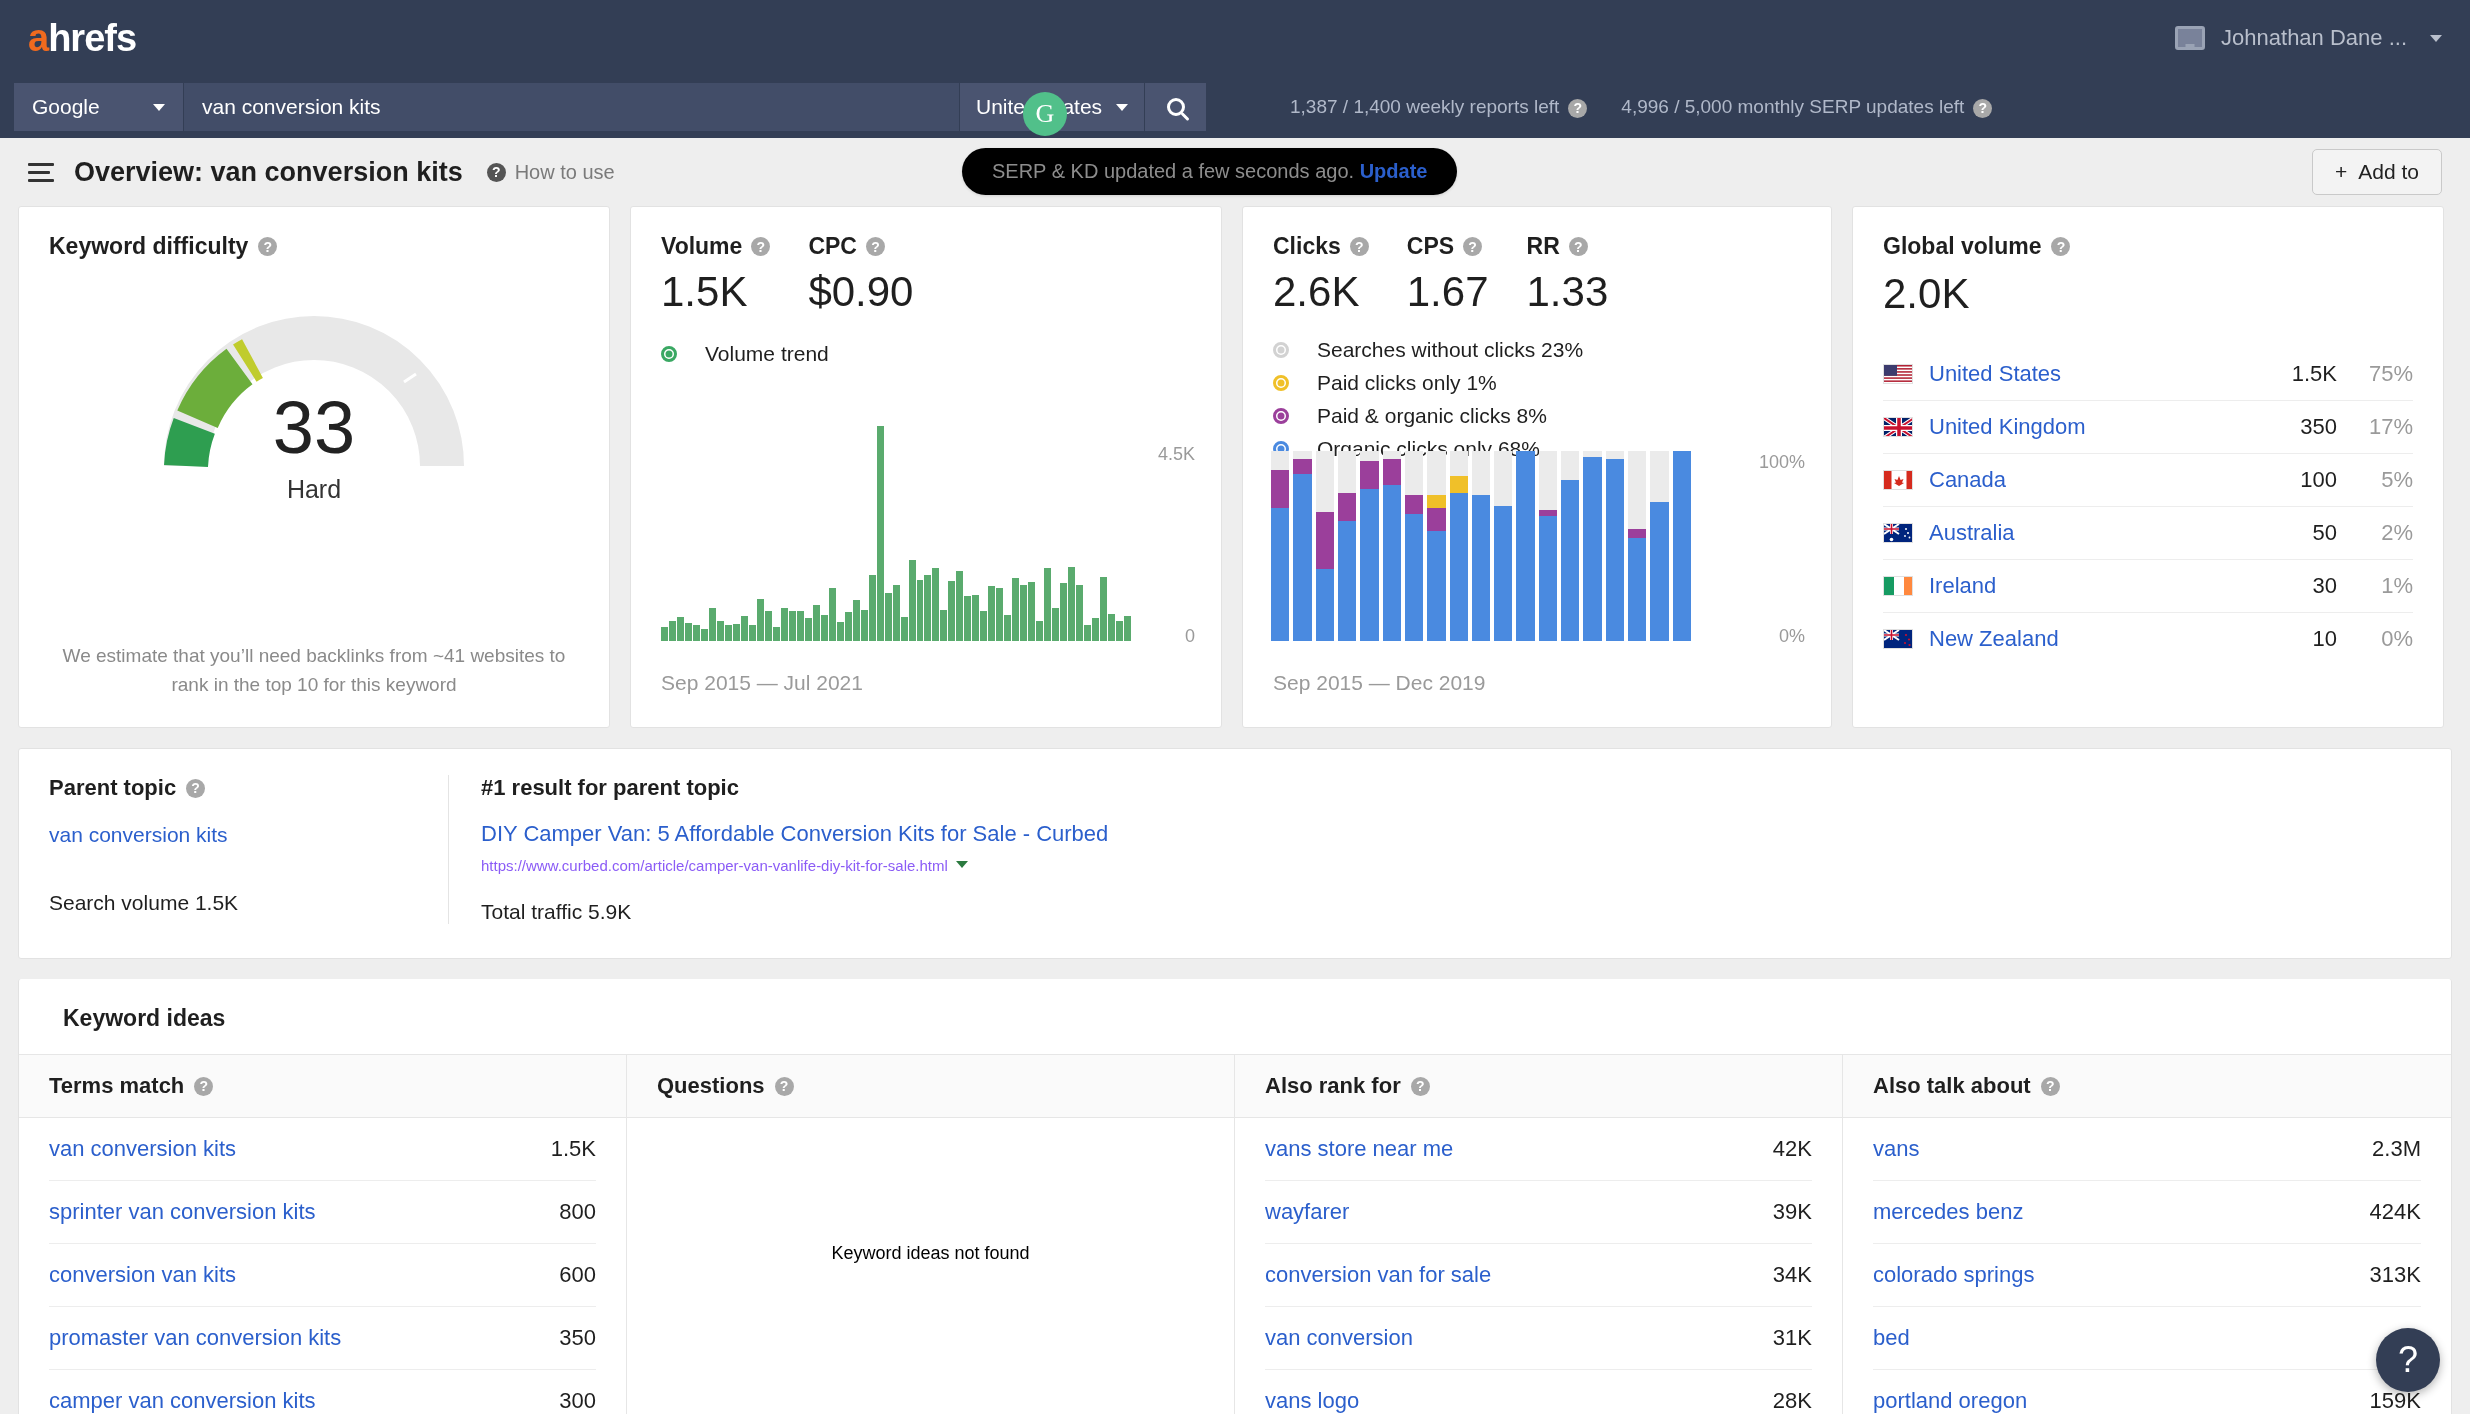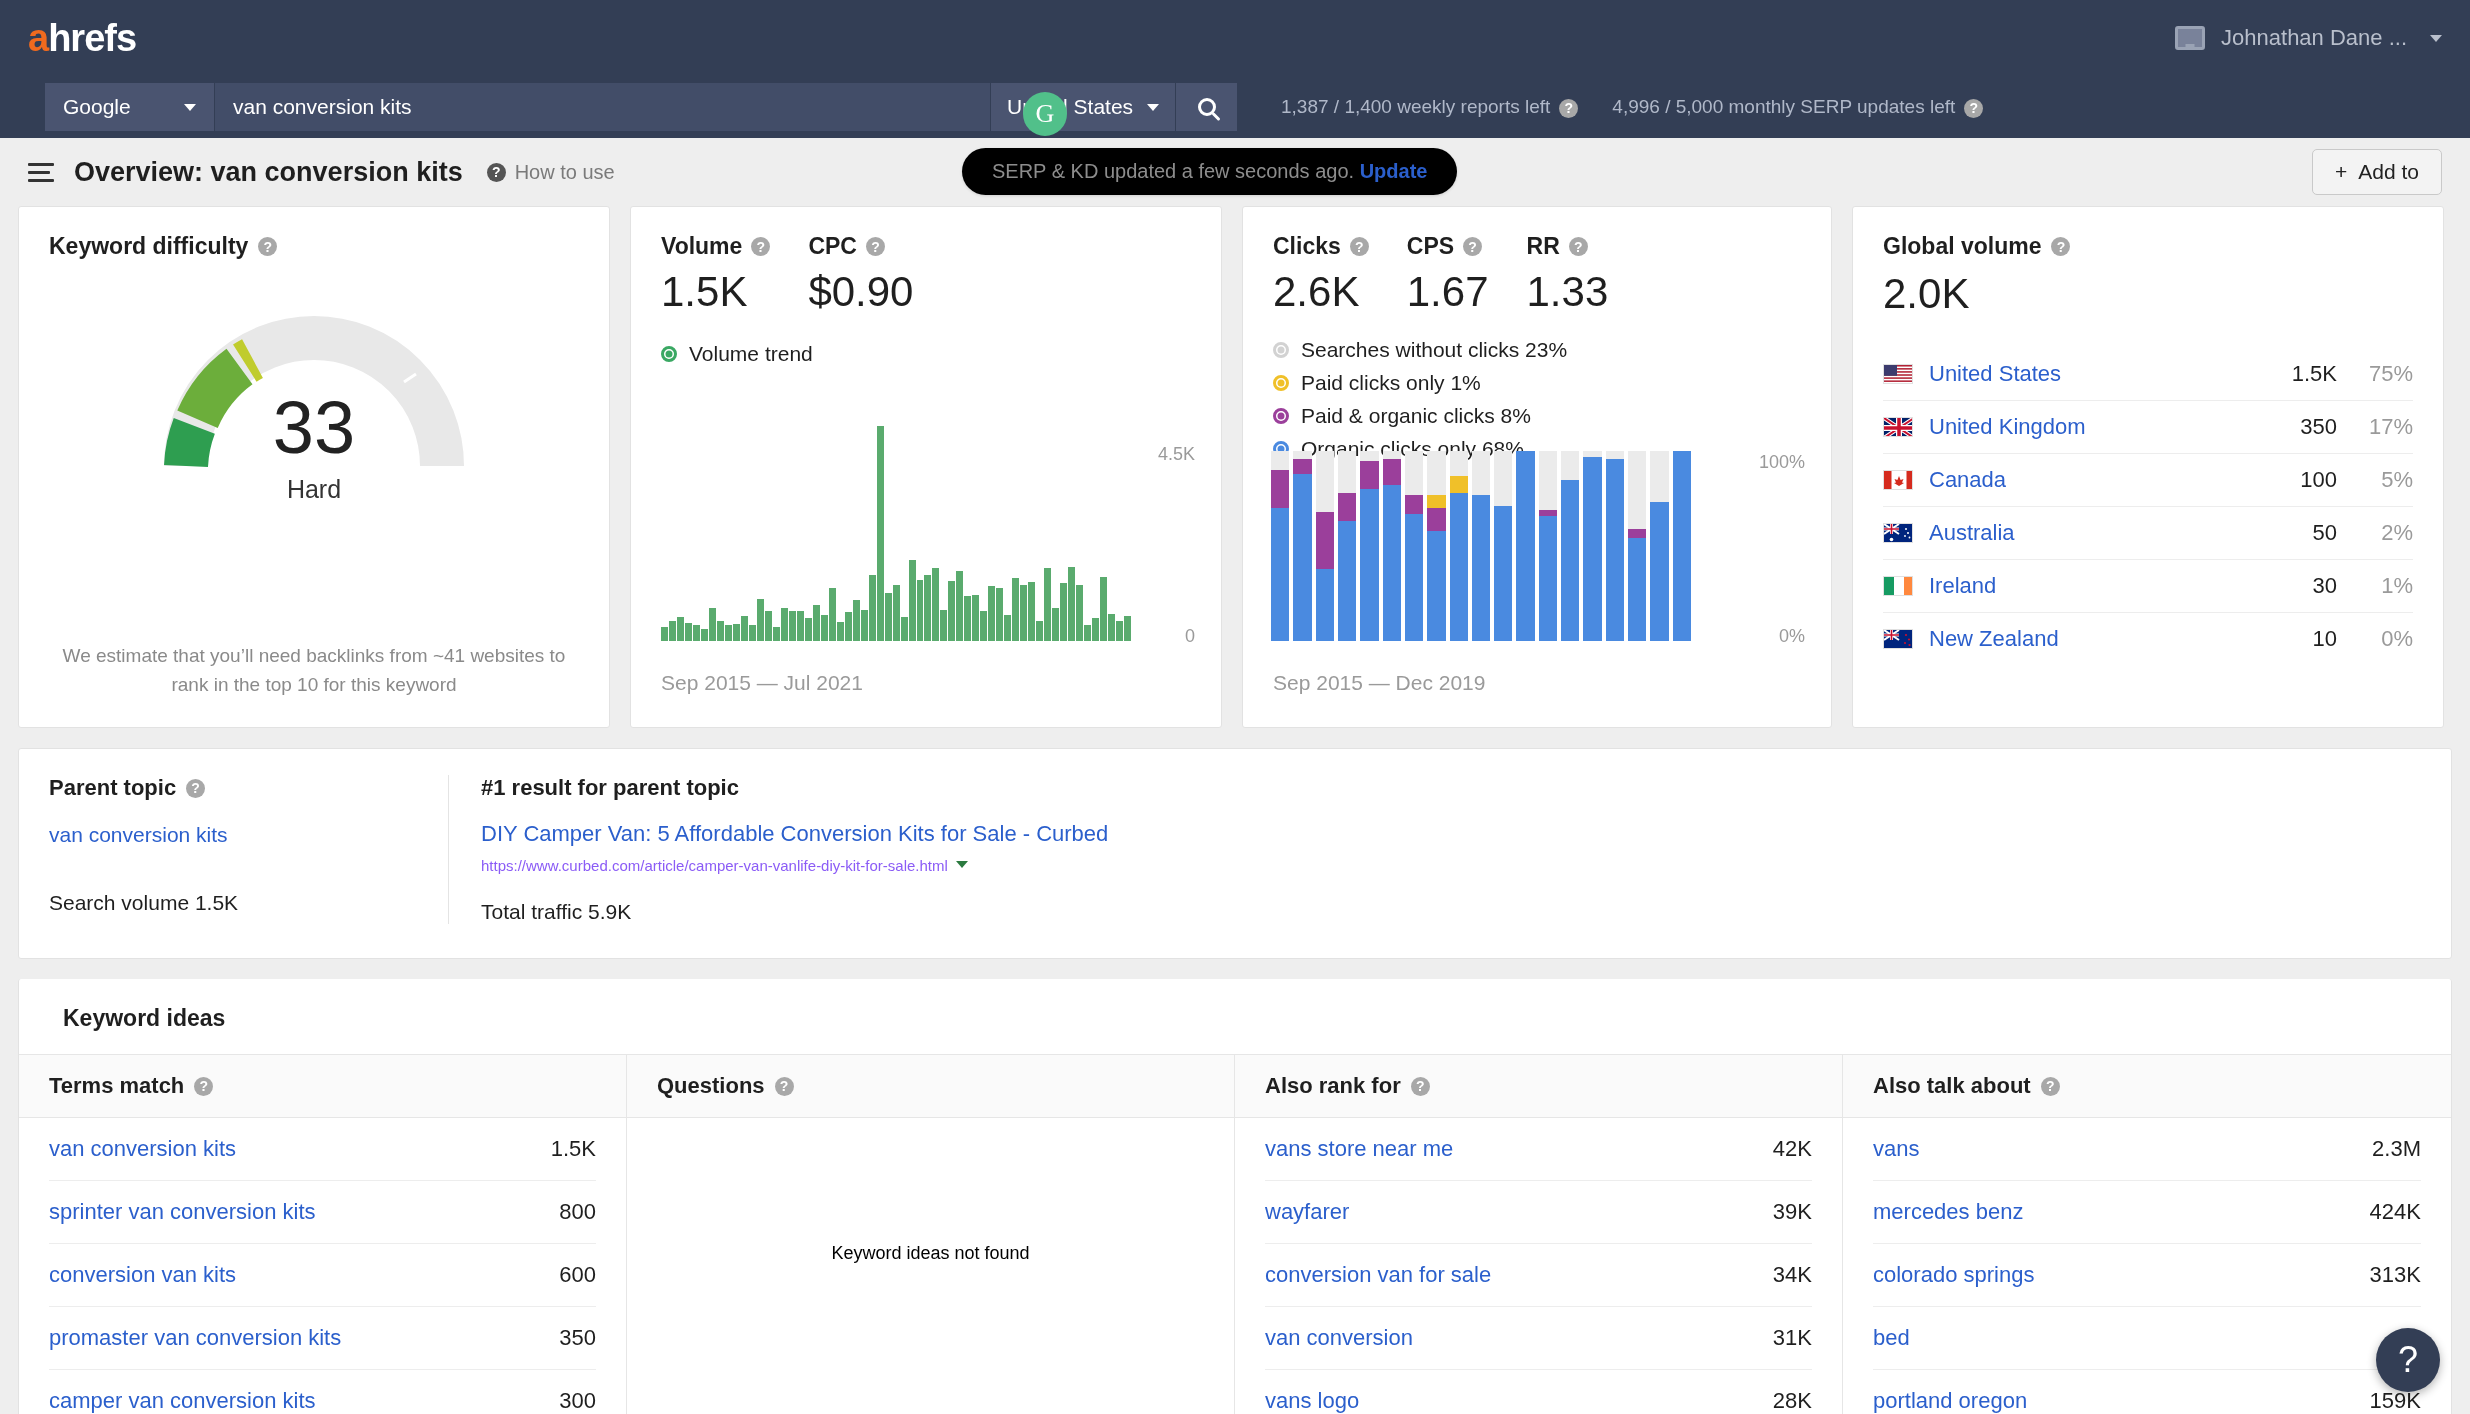--- a/index.html
+++ b/index.html
@@ -24,22 +24,23 @@
   .nav-sep { width: 1px; height: 38px; background: #4d5870; margin: 0 10px; }
   .ext-icon { display: inline-block; margin-left: 7px; font-size: 16px; vertical-align: 2px; }
   .caret { display:inline-block; width:0; height:0; border-left:6px solid transparent; border-right:6px solid transparent; border-top:7px solid currentColor; margin-left:7px; vertical-align: 3px;}
   .nav-right { margin-left: auto; display: flex; align-items: center; gap: 16px; color: #b9bfcc; font-size: 22px; }
   .monitor-icon { width: 30px; height: 24px; border: 3px solid #9aa3b5; border-radius: 3px; background: #79829a; position: relative; }
   .monitor-icon:after { content:""; position:absolute; left:50%; bottom:-3px; transform:translateX(-50%); width:9px; height:6px; background:#9aa3b5;}
 
   
   .searchbar {
     height: 62px; background: #333e55;
-    display: flex; align-items: center; padding: 0 45px;
+    display: flex; align-items: center; padding: 0 14px;
     position: relative;
+    gap: 40px;
   }
   .sb-group { display: flex; height: 48px; }
   .sb-select {
     width: 170px; background: #4a5470; color: #fff; font-size: 21px;
     display: flex; align-items: center; justify-content: space-between;
     padding: 0 18px; border-right: 1px solid #333e55; cursor: pointer;
   }
   .sb-input {
     width: 775px; background: #424d68; border: none; outline: none;
     color: #ffffff; font-size: 21px; padding: 0 18px;
@@ -107,21 +108,21 @@
   .metric-head { font-size:23px; font-weight:700; color:#1f1f1f; display:flex; align-items:center; gap:9px;}
   .metric-val { font-size: 42px; color:#1f1f1f; margin-top: 8px; font-weight:400; }
 
   
   .gauge-wrap { display:flex; flex-direction:column; align-items:center; margin-top: 26px; }
   .gauge-num { position:absolute; left:0; right:0; top: 178px; text-align:center; font-size: 74px; color:#222; }
   .gauge-lbl { position:absolute; left:0; right:0; top: 268px; text-align:center; font-size: 25px; color:#333; }
   .kd-note { position:absolute; left:30px; right:30px; bottom: 28px; text-align:center; color:#8a8a8a; font-size: 19px; line-height:1.5;}
 
   
-  .legend-item { display:flex; align-items:center; gap:12px; font-size: 21px; color:#1f1f1f; }
+  .legend-item { display:flex; align-items:center; gap:28px; font-size: 21px; color:#1f1f1f; }
   .radio { width:16px; height:16px; border-radius:50%; border:3px solid #ccc; position:relative; flex:0 0 auto;}
   .radio.filled:after { content:""; position:absolute; left:50%; top:50%; transform:translate(-50%,-50%); width:7px; height:7px; border-radius:50%; background: currentColor;}
   .radio.green { border-color:#3aa863; color:#3aa863; }
   .radio.grey { border-color:#d2d2d2; color:#d2d2d2; }
   .radio.yellow { border-color:#f0c029; color:#f0c029; }
   .radio.purple { border-color:#9b3f9b; color:#9b3f9b; }
   .radio.blue { border-color:#4a8ae0; color:#4a8ae0; }
 
   .vchart { position:absolute; left: 30px; bottom: 86px; width: 470px; height: 215px; display:flex; align-items:flex-end; gap:1px;}
   .vchart .b { flex:1 1 0; background:#5aab6e; min-width:3px; }

